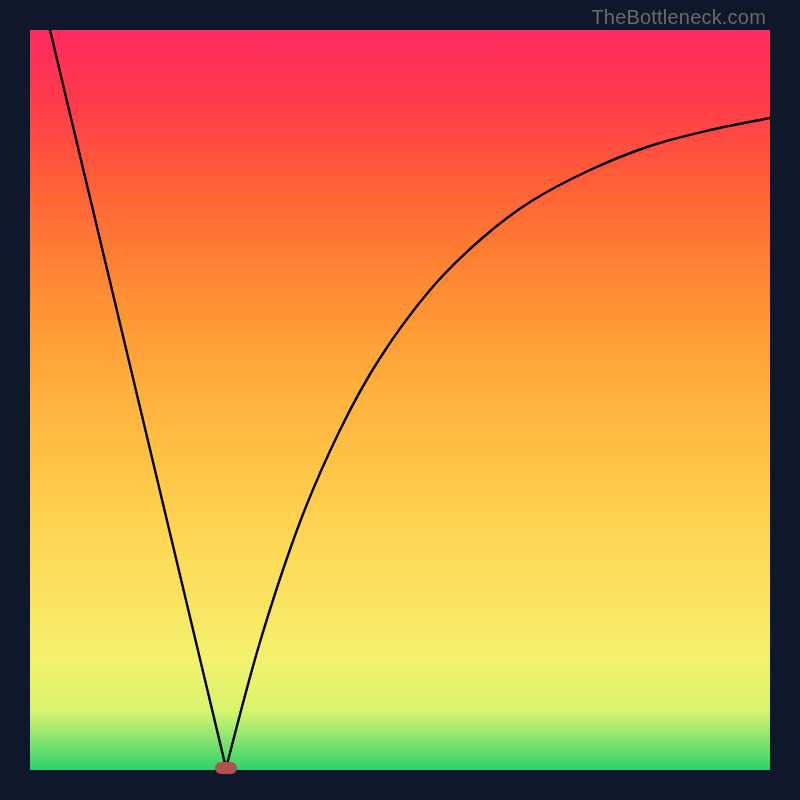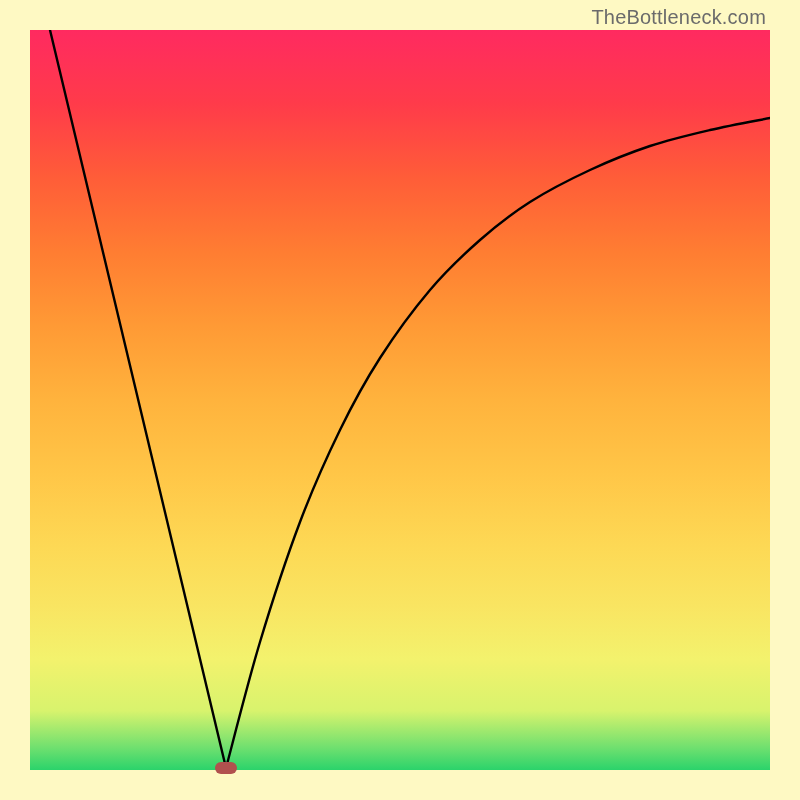--- a/index.html
+++ b/index.html
@@ -8,21 +8,21 @@
     width: 800px;
     height: 800px;
     overflow: hidden;
     background: #000;
     font-family: Arial, Helvetica, sans-serif;
   }
   .frame {
     position: relative;
     width: 800px;
     height: 800px;
-    background: #fef9c3;
+    background: #0f172a;
   }
   .plot {
     position: absolute;
     left: 30px;
     top: 30px;
     width: 740px;
     height: 740px;
     
     background: linear-gradient(
       to top,

